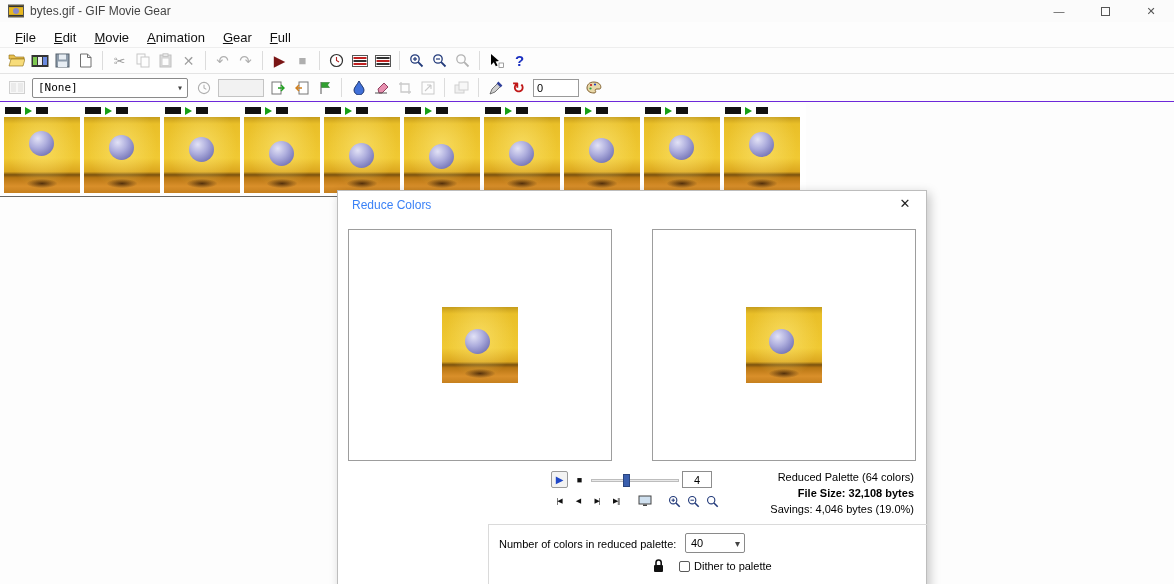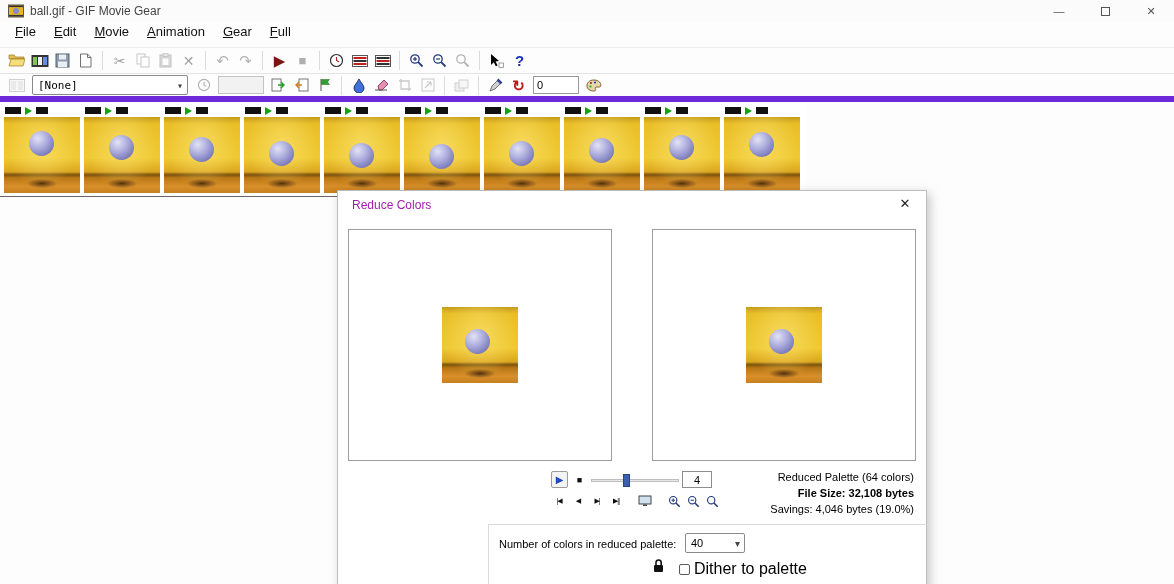--- a/index.html
+++ b/index.html
@@ -8,28 +8,28 @@
 
   
   .titlebar { position:absolute; left:0; top:0; width:1174px; height:22px; background:#fbfbfb; display:flex; align-items:center; }
   .app-icon { margin:0 6px 0 8px; width:16px; height:16px; }
   .title-text { font-size:12px; color:#444; }
   .win-controls { position:absolute; right:0; top:0; height:22px; display:flex; }
   .win-btn { width:46px; height:22px; display:flex; align-items:center; justify-content:center; font-size:11px; color:#555; }
   .maxi-box { width:9px; height:9px; border:1px solid #555; }
 
   
-  .menubar { position:absolute; left:0; top:22px; width:1174px; height:25px; display:flex; align-items:flex-start; padding-left:6px; background:#fdfdfd; }
+  .menubar { position:absolute; left:0; top:22px; width:1174px; height:25px; display:flex; align-items:flex-end; padding-left:6px; background:#fdfdfd; }
   .menu-item { display:inline-block; padding:2px 9px; font-size:13px; color:#111; }
   .menu-item::first-letter { text-decoration:underline; }
 
   
   .toolbar { position:absolute; left:0; width:1174px; display:flex; align-items:center; background:#fdfdfd; border-bottom:1px solid #e4e4e4; padding-left:5px; }
   .toolbar1 { top:47px; height:27px; border-top:1px solid #eee; }
-  .toolbar2 { top:74px; height:28px; border-bottom:6px solid #6d28d9; }
+  .toolbar2 { top:74px; height:28px; border-bottom:1px solid #6d28d9; }
   .tb-btn { width:23px; height:23px; display:flex; align-items:center; justify-content:center; border-radius:2px; flex:0 0 auto; }
   .tb-sep { width:1px; height:19px; background:#dcdcdc; margin:0 5px; flex:0 0 auto; }
   .glyph { font-size:14px; line-height:1; }
   .grayed { opacity:.38; filter:grayscale(1); }
   .play-glyph { color:#7a1515; font-size:15px; }
   .stop-glyph { color:#333; font-size:13px; }
   .undo-glyph { color:#333; font-size:15px; }
   .help-glyph { color:#1a2fc0; font-weight:bold; font-size:15px; }
   .loop-glyph { color:#c01818; font-weight:bold; font-size:15px; }
 
@@ -54,21 +54,21 @@
       linear-gradient(180deg,#c59c1c 0%,#e9bf28 9%,#f0c933 54%,#dcA71f 72%,#7c530e 76%,#b87613 80%,#d98f2a 91%,#c6801e 100%);
   }
   .ball { position:absolute; left:25px; top:20px; width:25px; height:25px; border-radius:50%;
     background: radial-gradient(circle at 35% 30%, #e2e2f6 0%, #adaddd 40%, #7f7fbe 72%, #5d5d9e 100%); }
   .ball-shadow { position:absolute; left:23px; bottom:5px; width:30px; height:9px; border-radius:50%;
     background: radial-gradient(ellipse, rgba(62,32,6,.85) 0%, rgba(62,32,6,0) 75%); }
 
   
   .dialog { position:absolute; left:337px; top:190px; width:590px; height:410px; background:#fff; border:1px solid #bdbdbd; box-shadow:3px 3px 10px rgba(0,0,0,.22); }
   .dlg-titlebar { position:relative; height:28px; display:flex; align-items:center; }
-  .dlg-title { font-size:12px; padding-left:14px; color:#a21caf; }
+  .dlg-title { font-size:12px; padding-left:14px; color:#3b82f6; }
   .dlg-close { position:absolute; right:12px; top:5px; font-size:13px; color:#222; width:18px; text-align:center; }
   .pane { position:absolute; top:38px; width:264px; height:232px; border:1px solid #9d9d9d; background:#fff; display:flex; align-items:center; justify-content:center; }
   .pane-left { left:10px; }
   .pane-right { left:314px; }
   .preview .ball { top:22px; left:23px; }
   .dlg-text { font-size:11px; line-height:16px; }
   .bold { font-weight:bold; }
   .info-left { position:absolute; left:11px; top:278px; }
   .info-right { position:absolute; right:12px; top:278px; text-align:right; }
 
@@ -84,33 +84,33 @@
   .pb-row2 { display:flex; align-items:center; gap:3px; margin-top:6px; }
   .tp-btn { min-width:16px; height:14px; display:flex; align-items:center; justify-content:center; font-size:7px; color:#111; letter-spacing:-1px; padding:0 1px; }
   .tp-gap { width:7px; }
 
   .options-box { position:absolute; left:150px; top:333px; width:439px; height:77px; border-top:1px solid #dadada; border-left:1px solid #dadada; }
   .opt-label { position:absolute; left:10px; top:13px; font-size:11px; }
   .opt-combo { position:absolute; left:196px; top:8px; width:60px; font-size:11px; }
   .lock-wrap { position:absolute; left:163px; top:33px; }
   .dither-row { position:absolute; left:190px; top:35px; display:flex; align-items:center; gap:4px; }
   .checkbox { width:11px; height:11px; border:1px solid #5a5a5a; background:#fff; border-radius:2px; display:inline-block; }
-  .dither-label { font-size:16px; }
+  .dither-label { font-size:11px; }
 </style>
 </head>
 <body>
 
 <div class="titlebar">
   <svg class="app-icon" viewBox="0 0 16 16">
     <rect x="0.5" y="2" width="15" height="12" fill="#e8b820" stroke="#555"></rect>
     <rect x="1" y="2.5" width="14" height="1.6" fill="#333"></rect>
     <rect x="1" y="11.9" width="14" height="1.6" fill="#333"></rect>
     <circle cx="8" cy="8" r="3" fill="#8888cc"></circle>
   </svg>
-  <span class="title-text">ball.gif - GIF Movie Gear</span>
+  <span class="title-text">bytes.gif - GIF Movie Gear</span>
   <div class="win-controls">
     <div class="win-btn">—</div>
     <div class="win-btn">
         <span class="maxi-box"></span>
       </div>
     <div class="win-btn">✕</div>
   </div>
 </div>
 
 <div class="menubar">

